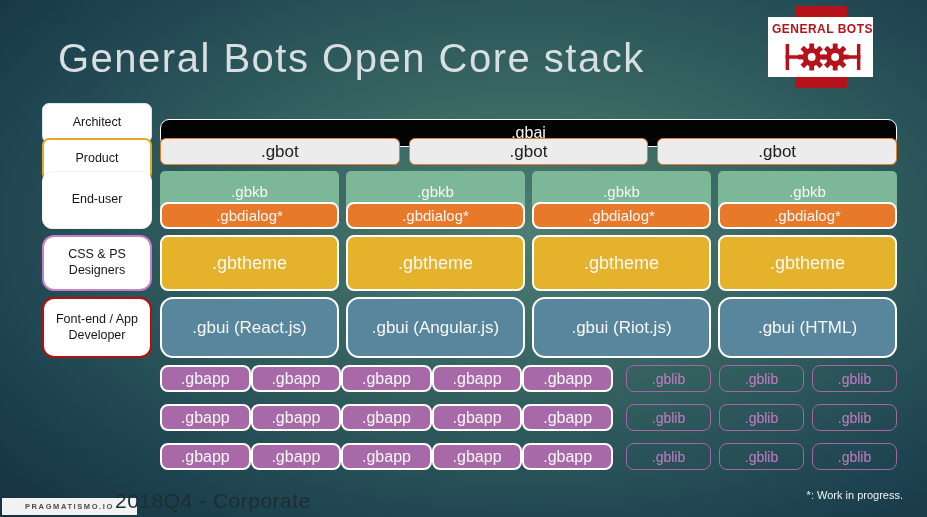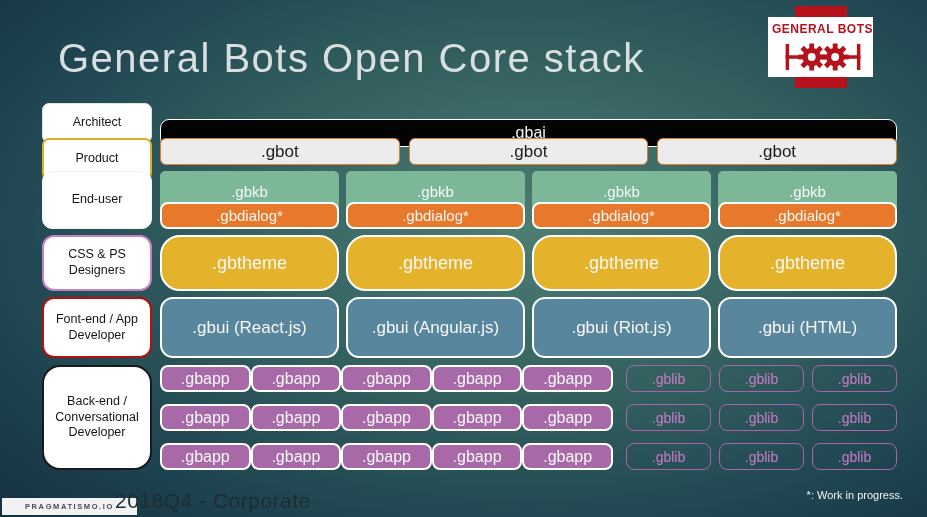--- a/index.html
+++ b/index.html
@@ -58,21 +58,21 @@
   .row-gbui     { top:297px; height:61px; }
   .row-apps-1   { top:365px; height:27px; }
   .row-apps-2   { top:404px; height:27px; }
   .row-apps-3   { top:443px; height:27px; }
 
   .gbai { background:var(--gbai-fill); border:1.5px solid #ffffff; border-radius:9px; font-size:16px; }
   .gbot { background:var(--gbot-fill); border:1.5px solid var(--gbot-border); border-radius:6px;
           color:#1d1d1d; font-size:17px; }
   .gbkb { background:var(--gbkb-fill); border-radius:5px; font-size:15px; }
   .gbdialog { background:var(--gbdialog-fill); border:2px solid #ffffff; border-radius:8px; font-size:15px; }
-  .gbtheme  { background:var(--gbtheme-fill); border:2px solid #ffffff; border-radius:20px; font-size:18px; }
+  .gbtheme  { background:var(--gbtheme-fill); border:2px solid #ffffff; border-radius:8px; font-size:18px; }
   .gbui     { background:var(--gbui-fill); border:2px solid #ffffff; border-radius:13px; font-size:17px; }
 
   .row-apps { display:flex; gap:13px; }
   .app-group { flex:0 0 453px; display:flex; gap:0; }
   .lib-group { flex:1; display:flex; gap:8px; }
   .gbapp { background:var(--gbapp-fill); border:2px solid #ffffff; border-radius:8px; font-size:16px; }
   .gblib { background:transparent; border:1.5px solid var(--gblib-border); border-radius:8px;
            color:var(--gblib-text); font-size:14px; }
 
   
@@ -125,21 +125,20 @@
     </svg>
   </div>
 
   <h1 class="title">General Bots Open Core stack</h1>
 
   <div class="role role-architect">Architect</div>
   <div class="role role-product">Product</div>
   <div class="role role-enduser">End-user</div>
   <div class="role role-cssps">CSS &amp; PS Designers</div>
   <div class="role role-frontend">Font-end / App Developer</div>
-  <div class="role role-backend">Back-end / Conversational Developer</div>
 
   <div class="row row-gbai">
     <div class="box gbai">.gbai</div>
   </div>
 
   <div class="row row-gbot">
     <div class="box gbot">.gbot</div>
     <div class="box gbot">.gbot</div>
     <div class="box gbot">.gbot</div>
   </div>

